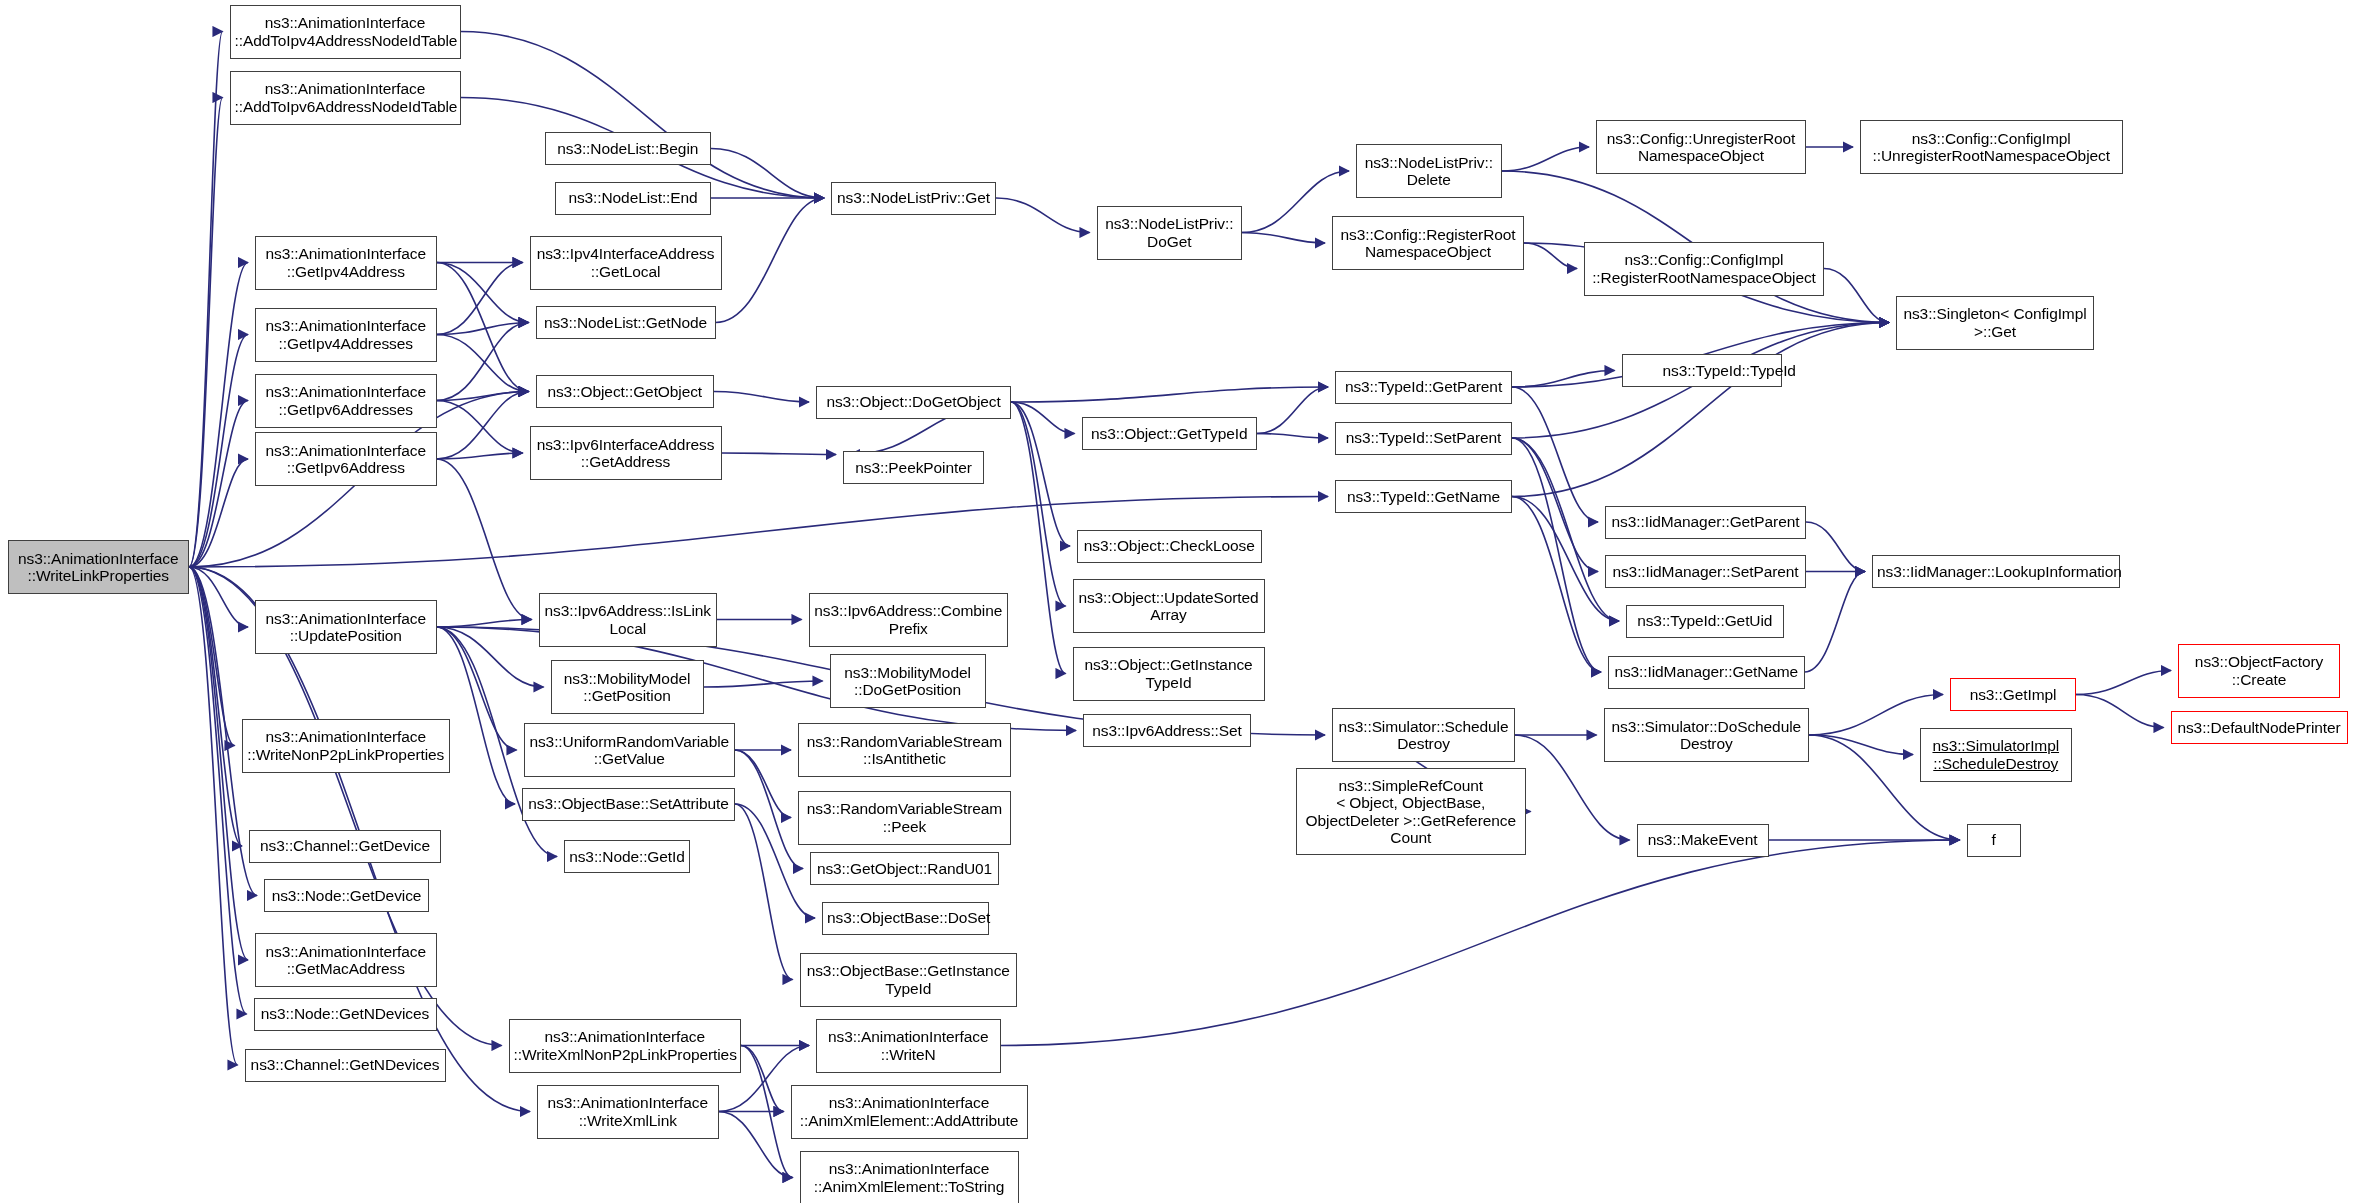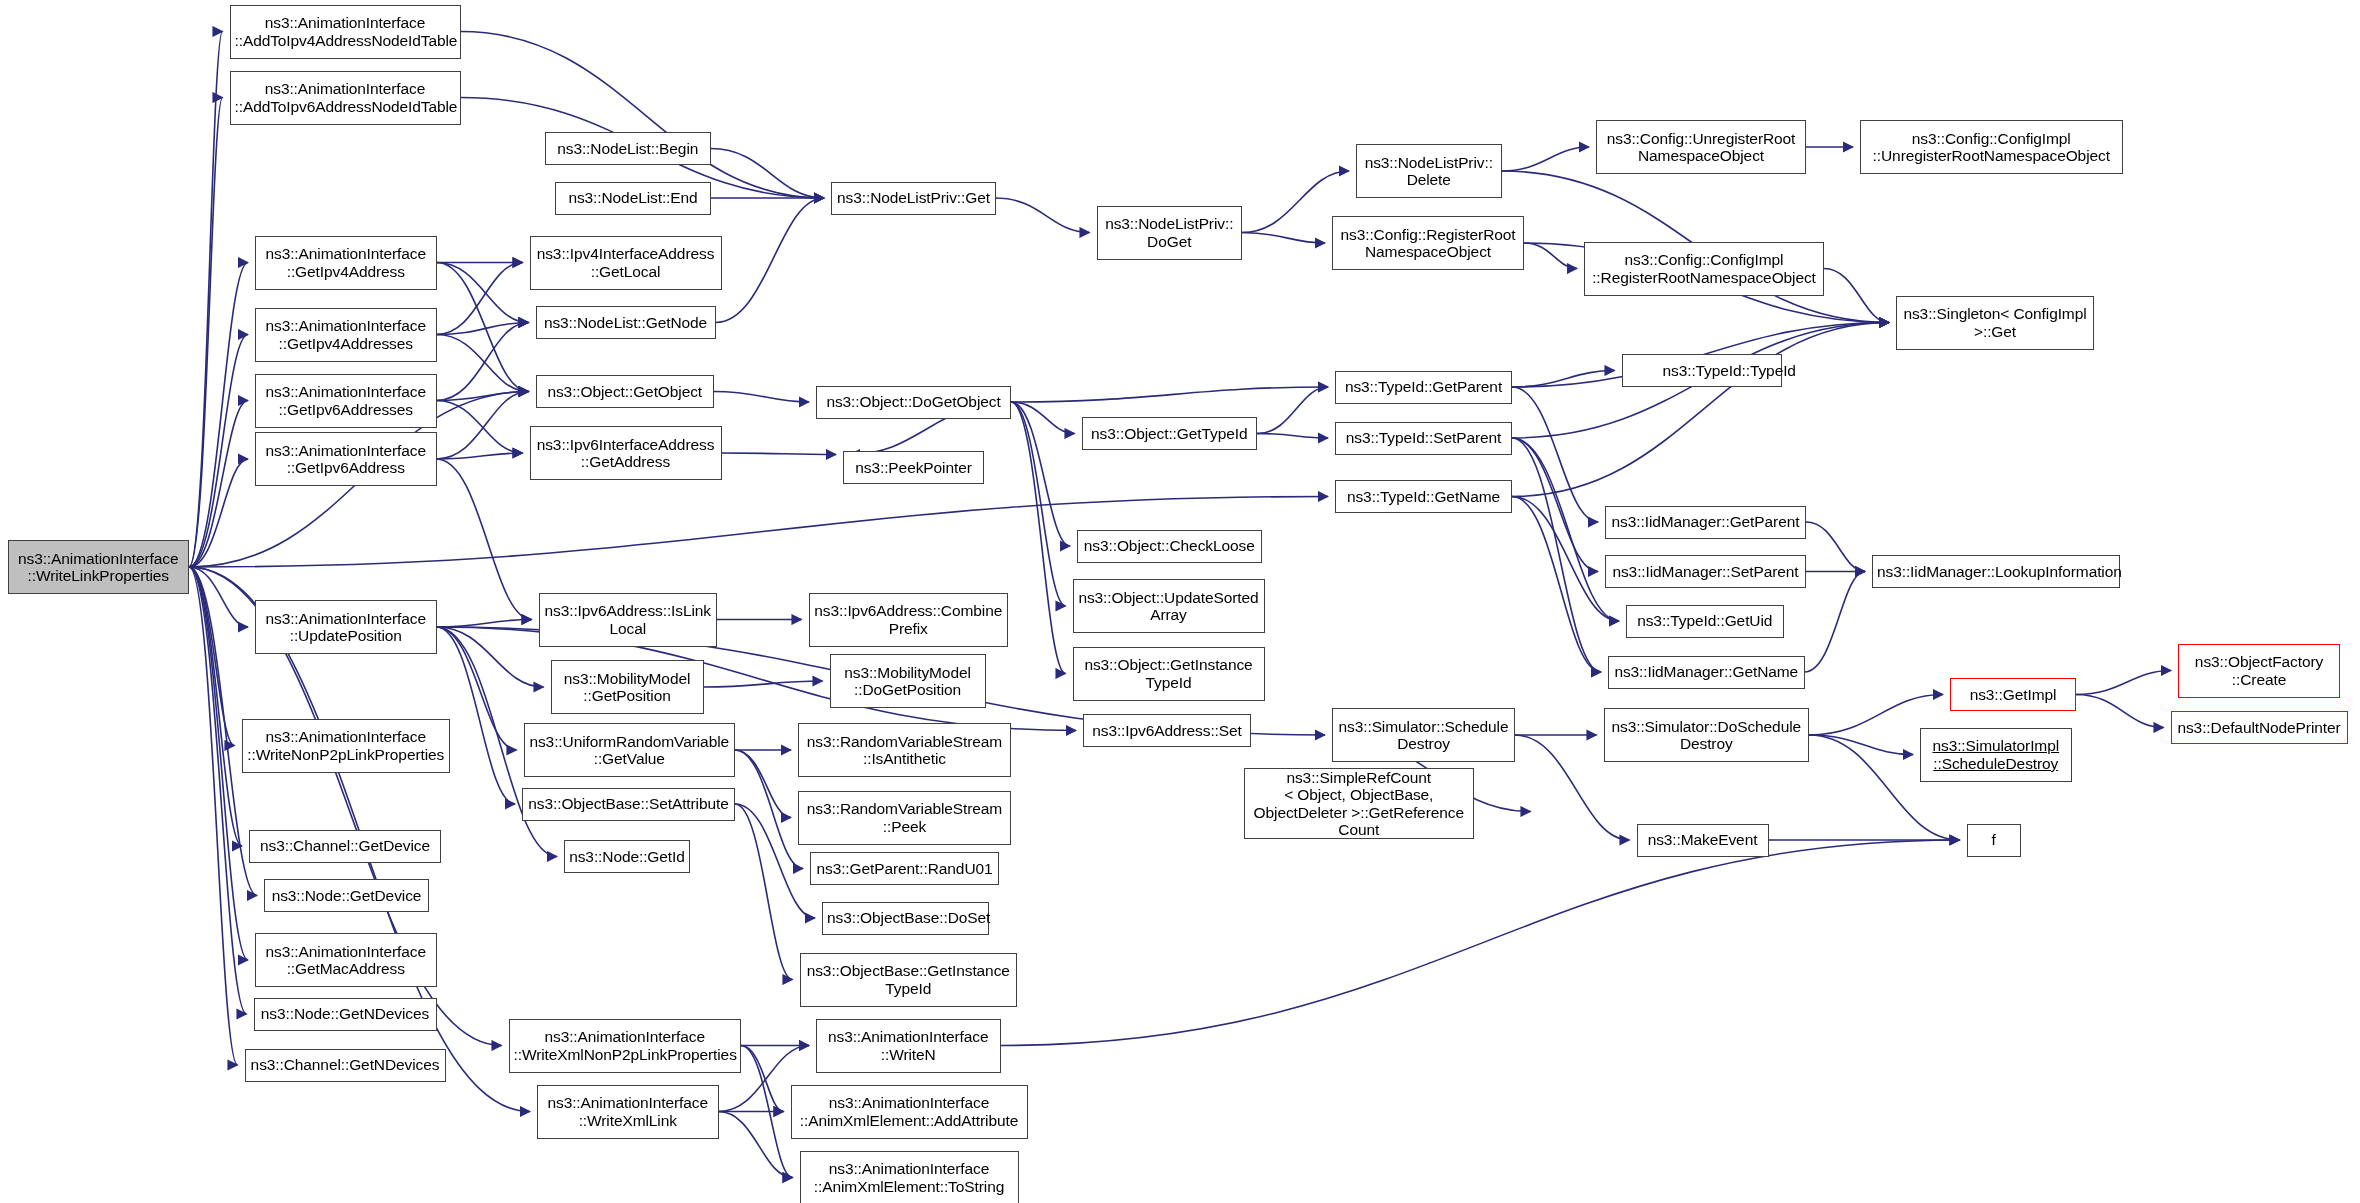--- a/index.html
+++ b/index.html
@@ -224,21 +224,21 @@
       <div class="node" style="left: 829.5px; top: 654px; width: 156px; height: 54px;"><span class="lbl">ns3::MobilityModel
 ::DoGetPosition</span></div>
       <div class="node" style="left: 523.5px; top: 723px; width: 211.5px; height: 54px;"><span class="lbl">ns3::UniformRandomVariable
 ::GetValue</span></div>
       <div class="node" style="left: 798px; top: 723px; width: 213px; height: 54px;"><span class="lbl">ns3::RandomVariableStream
 ::IsAntithetic</span></div>
       <div class="node" style="left: 798px; top: 790.5px; width: 213px; height: 54px;"><span class="lbl">ns3::RandomVariableStream
 ::Peek</span></div>
       <div class="node" style="left: 522px; top: 787.5px; width: 213px; height: 33px;"><span class="lbl">ns3::ObjectBase::SetAttribute</span></div>
       <div class="node" style="left: 564px; top: 840px; width: 126px; height: 33px;"><span class="lbl">ns3::Node::GetId</span></div>
-      <div class="node" style="left: 810px; top: 852px; width: 189px; height: 33px;"><span class="lbl">ns3::GetParent::RandU01</span></div>
+      <div class="node" style="left: 810px; top: 852px; width: 189px; height: 33px;"><span class="lbl">ns3::GetObject::RandU01</span></div>
       <div class="node" style="left: 822px; top: 901.5px; width: 166.5px; height: 33px;"><span class="lbl">ns3::ObjectBase::DoSet</span></div>
       <div class="node" style="left: 799.5px; top: 952.5px; width: 217.5px; height: 54px;"><span class="lbl">ns3::ObjectBase::GetInstance
 TypeId</span></div>
       <div class="node" style="left: 241.5px; top: 718.5px; width: 208.5px; height: 54px;"><span class="lbl">ns3::AnimationInterface
 ::WriteNonP2pLinkProperties</span></div>
       <div class="node" style="left: 249px; top: 829.5px; width: 192px; height: 33px;"><span class="lbl">ns3::Channel::GetDevice</span></div>
       <div class="node" style="left: 264px; top: 879px; width: 165px; height: 33px;"><span class="lbl">ns3::Node::GetDevice</span></div>
       <div class="node" style="left: 255px; top: 933px; width: 181.5px; height: 54px;"><span class="lbl">ns3::AnimationInterface
 ::GetMacAddress</span></div>
       <div class="node" style="left: 253.5px; top: 997.5px; width: 183px; height: 33px;"><span class="lbl">ns3::Node::GetNDevices</span></div>
@@ -246,21 +246,21 @@
       <div class="node" style="left: 1332px; top: 708px; width: 183px; height: 54px;"><span class="lbl">ns3::Simulator::Schedule
 Destroy</span></div>
       <div class="node" style="left: 1603.5px; top: 708px; width: 205.5px; height: 54px;"><span class="lbl">ns3::Simulator::DoSchedule
 Destroy</span></div>
       <div class="node redborder" style="left: 1950px; top: 678px; width: 126px; height: 33px;"><span class="lbl">ns3::GetImpl</span></div>
       <div class="node redborder" style="left: 2178px; top: 643.5px; width: 162px; height: 54px;"><span class="lbl">ns3::ObjectFactory
 ::Create</span></div>
       <div class="node redborder" style="left: 2170.5px; top: 711px; width: 177px; height: 33px;"><span class="lbl">ns3::DefaultNodePrinter</span></div>
       <div class="node" style="left: 1920px; top: 727.5px; width: 151.5px; height: 54px; text-decoration: underline;"><span class="lbl">ns3::SimulatorImpl
 ::ScheduleDestroy</span></div>
-      <div class="node" style="left: 1244px; top: 768px; width: 229.5px; height: 71px;"><span class="lbl">ns3::SimpleRefCount
+      <div class="node" style="left: 1296px; top: 768px; width: 229.5px; height: 87px;"><span class="lbl">ns3::SimpleRefCount
 &lt; Object, ObjectBase,
 ObjectDeleter &gt;::GetReference
 Count</span></div>
       <div class="node" style="left: 1636.5px; top: 823.5px; width: 132px; height: 33px;"><span class="lbl">ns3::MakeEvent</span></div>
       <div class="node" style="left: 1966.5px; top: 823.5px; width: 54px; height: 33px;"><span class="lbl">f</span></div>
       <div class="node" style="left: 508.5px; top: 1018.5px; width: 232.5px; height: 54px;"><span class="lbl">ns3::AnimationInterface
 ::WriteXmlNonP2pLinkProperties</span></div>
       <div class="node" style="left: 816px; top: 1018.5px; width: 184.5px; height: 54px;"><span class="lbl">ns3::AnimationInterface
 ::WriteN</span></div>
       <div class="node" style="left: 537px; top: 1084.5px; width: 181.5px; height: 54px;"><span class="lbl">ns3::AnimationInterface

